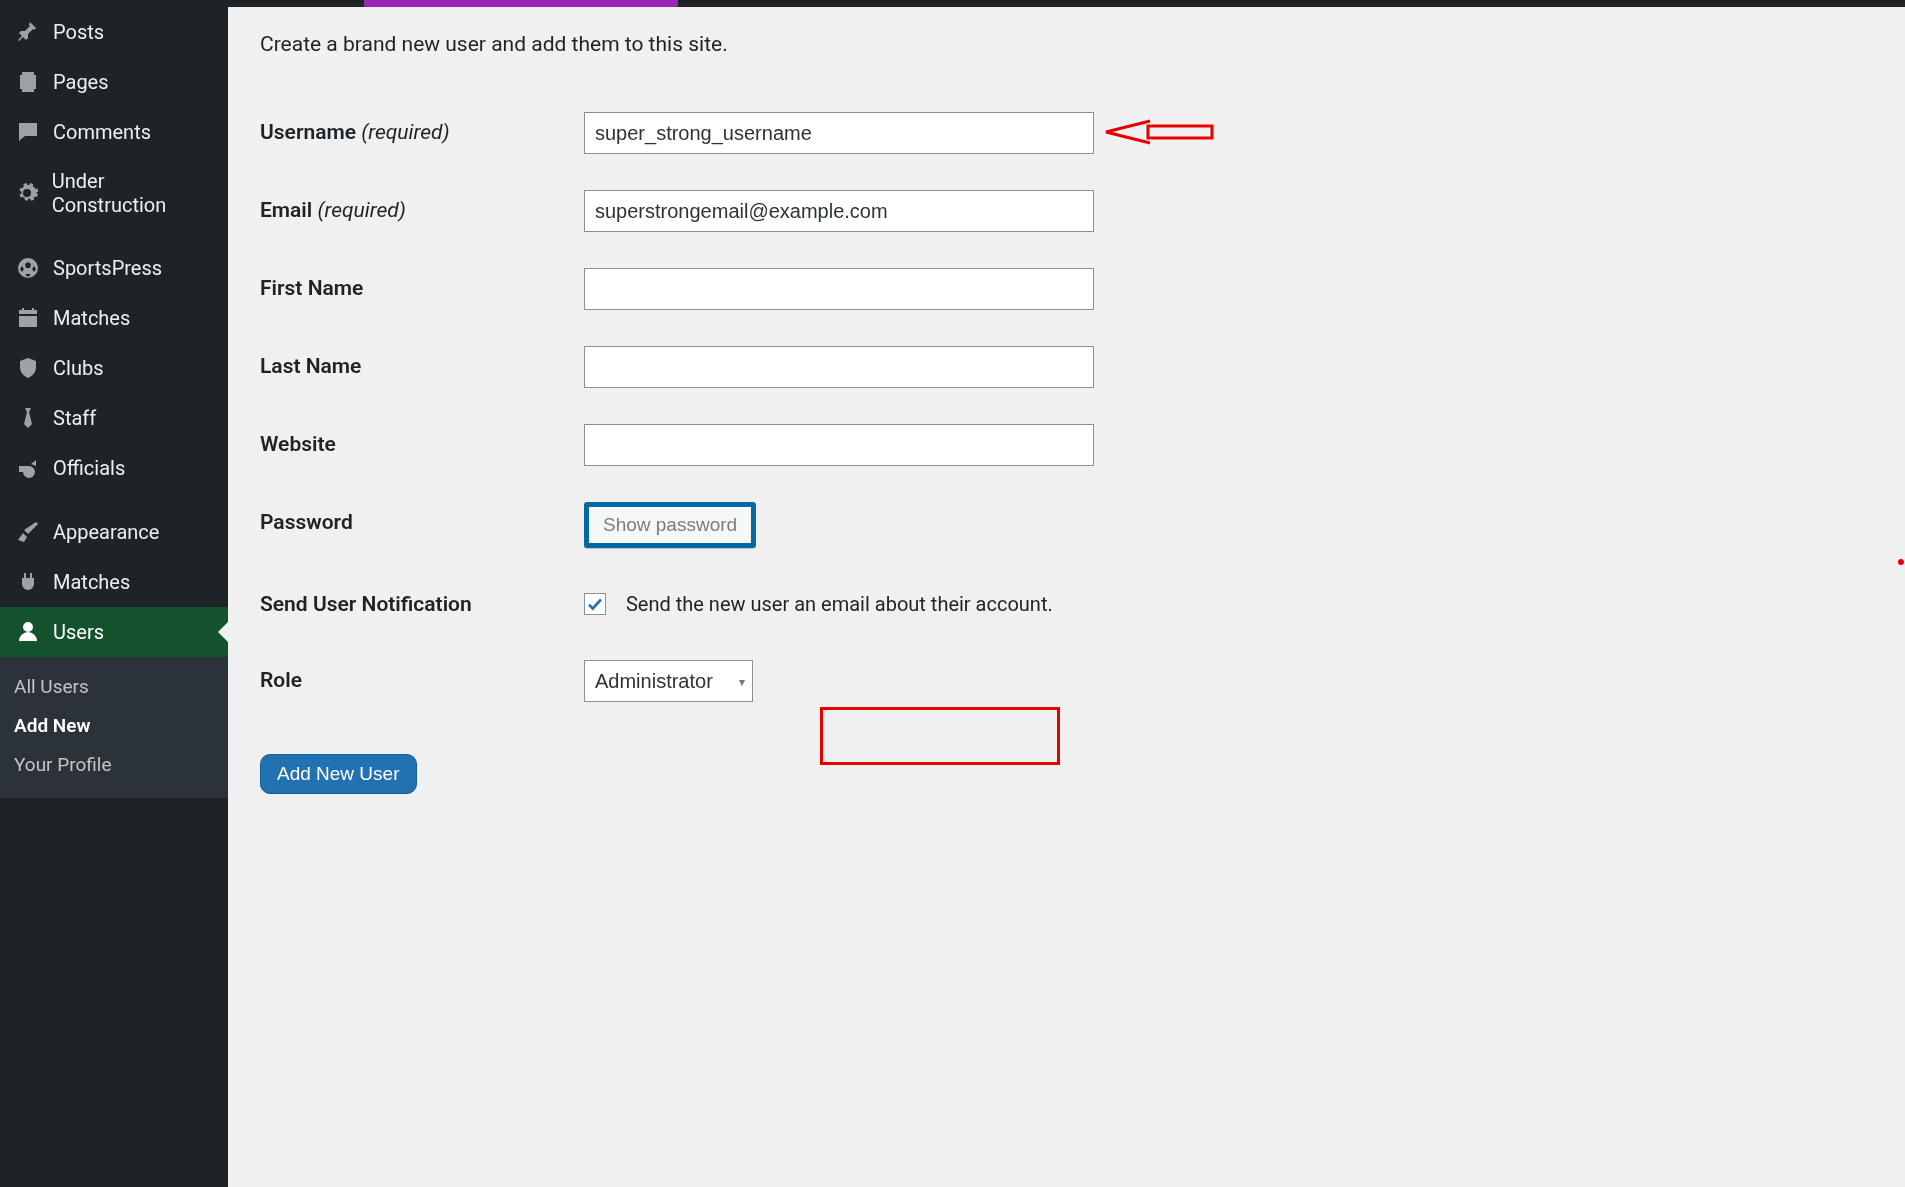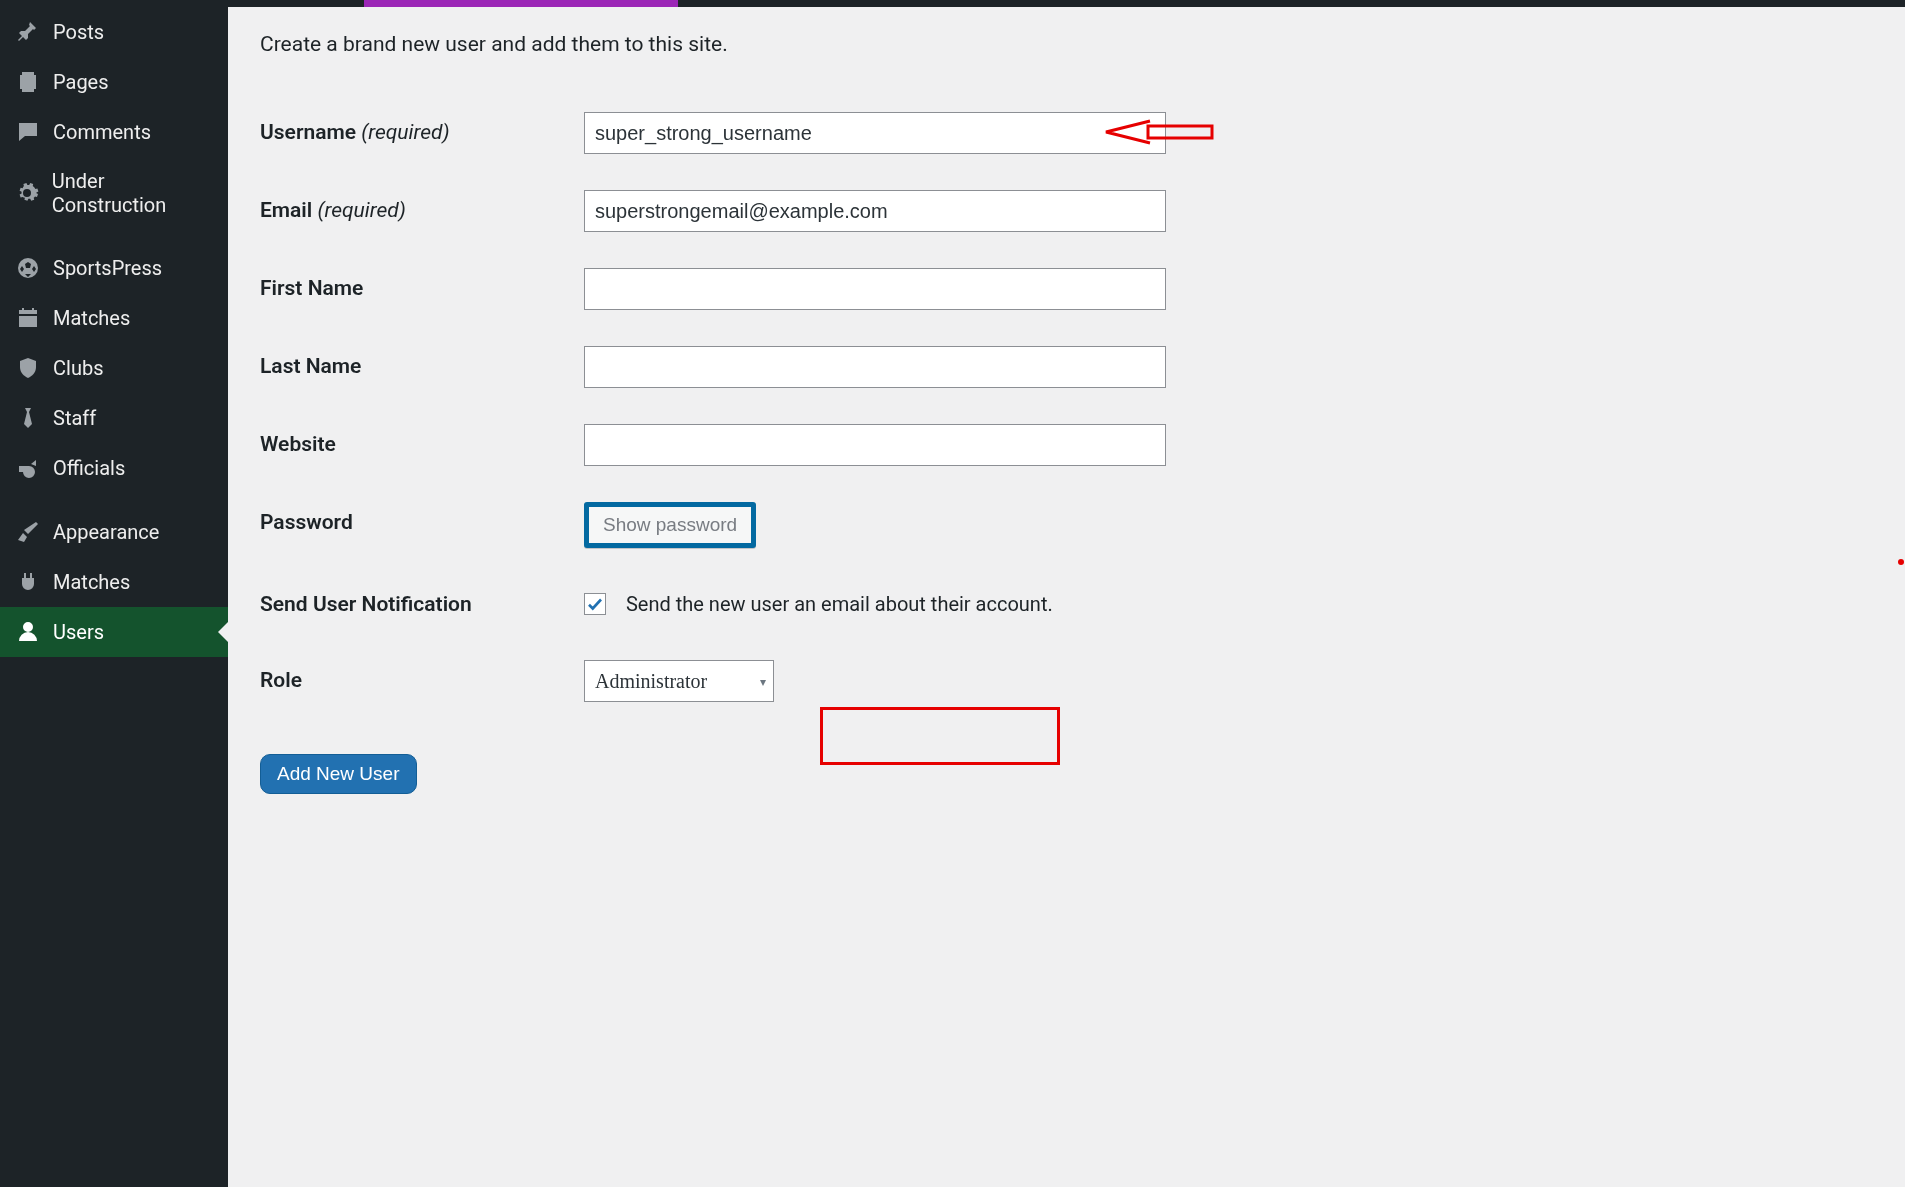--- a/index.html
+++ b/index.html
@@ -124,36 +124,35 @@
   .form-table td {
     padding: 18px 0;
     vertical-align: middle;
   }
   .req {
     font-style: italic;
     font-weight: 400;
   }
 
   .text-input, .select-input {
-    width: 582px;
+    width: 510px;
     height: 42px;
     padding: 4px 10px;
     font-size: 20px;
     color: #2c3338;
     background: #fff;
     border: 1px solid #8c8f94;
   }
   .select-wrap {
     position: relative;
     display: inline-block;
   }
   .select-input {
-    width: 190px;
+    width: 169px;
     padding-right: 28px;
-    font-family: Liberation Serif, serif;
   }
   .select-caret {
     position: absolute;
     right: 8px;
     top: 50%;
     transform: translateY(-40%);
     pointer-events: none;
     font-size: 12px;
     color: #6c7781;
   }
@@ -338,20 +337,25 @@
 
     <div class="menu-item current">
       <span class="menu-icon">
         <svg viewBox="0 0 24 24">
             <path d="M12 12a5 5 0 100-10 5 5 0 000 10zm-9 9a9 9 0 0118 0z"></path>
           </svg>
       </span>
       <span>Users</span>
     </div>
 
+    <div class="submenu">
+      <div class="sub-item">All Users</div>
+      <div class="sub-item current">Add New</div>
+      <div class="sub-item">Your Profile</div>
+    </div>
 
   </nav>
 
   <main class="content">
 
     <p class="page-intro">Create a brand new user and add them to this site.</p>
 
     <table class="form-table">
       <tbody>
         <tr>

